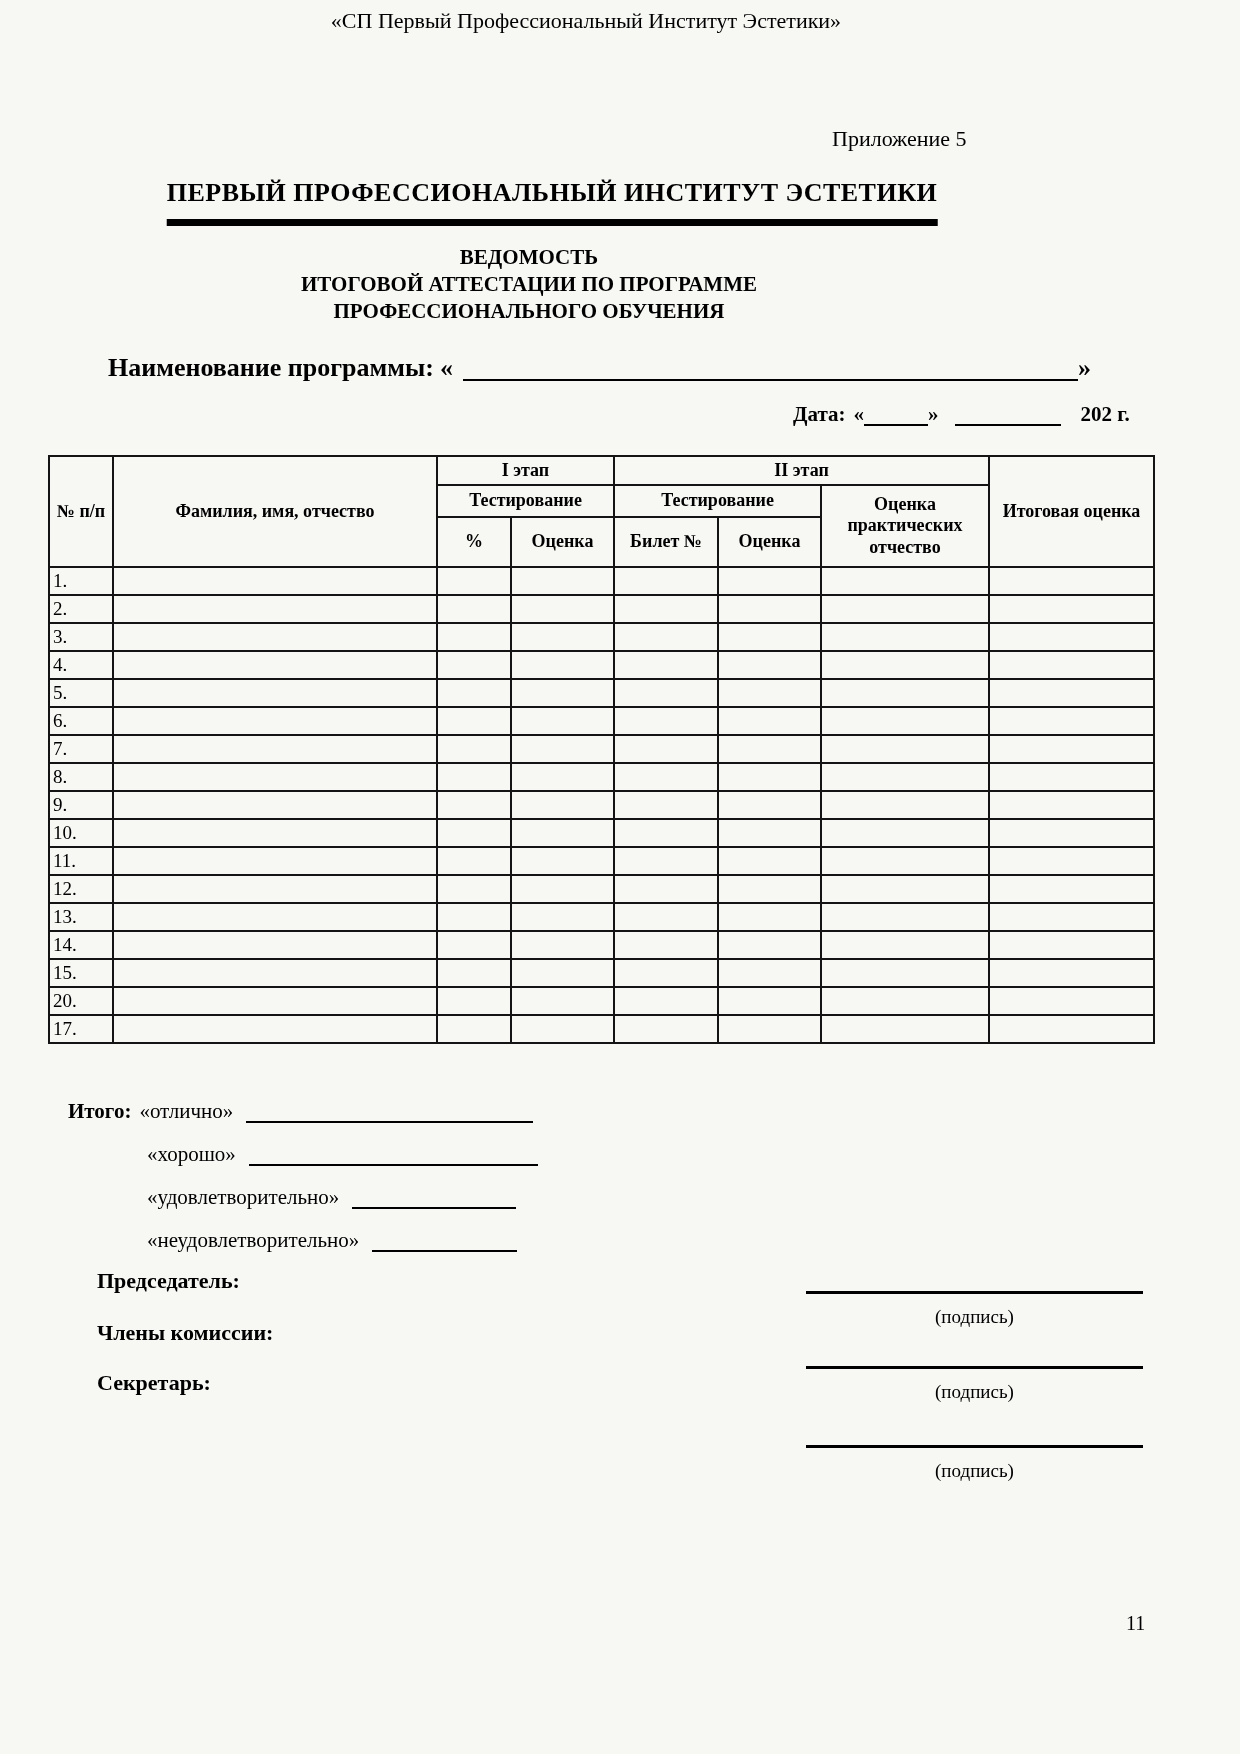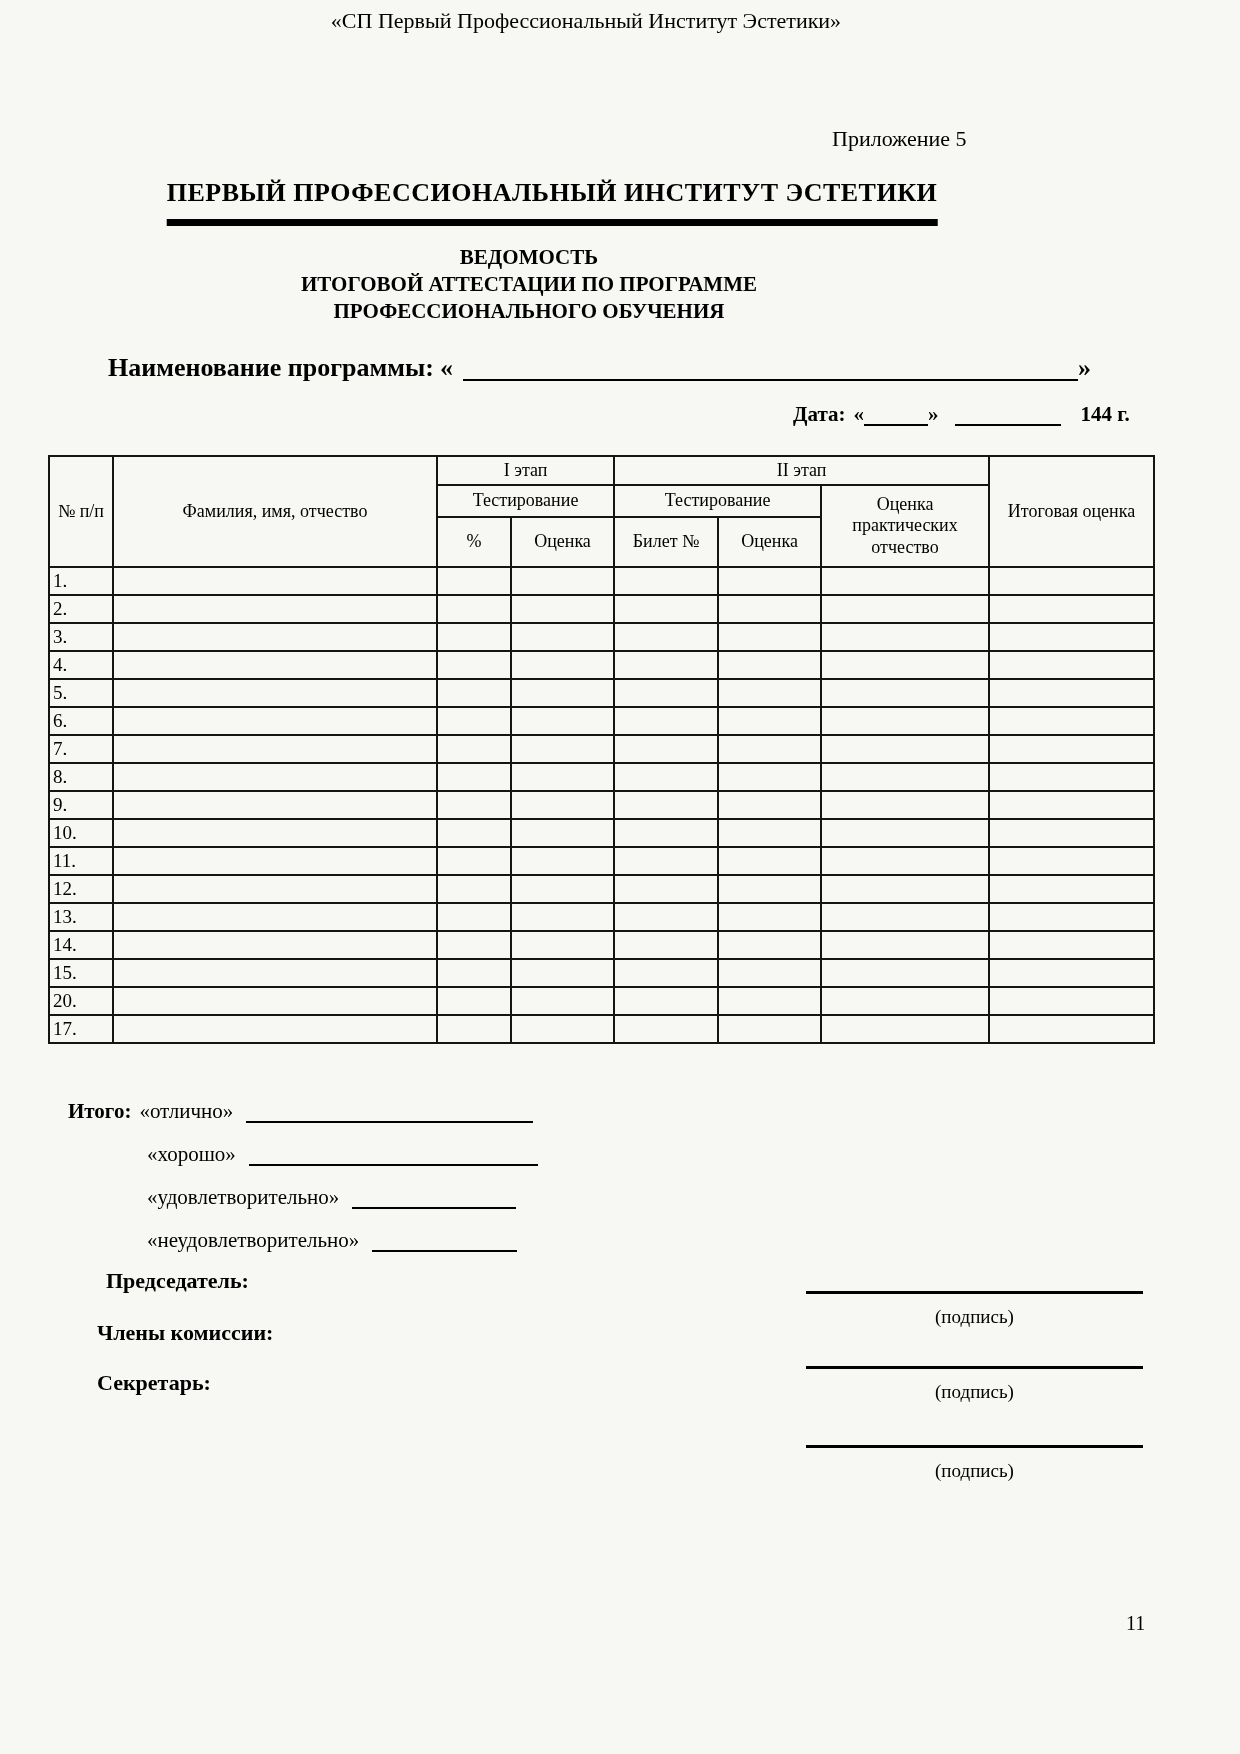--- a/index.html
+++ b/index.html
@@ -28,40 +28,40 @@
 
   .date-line{left:793px;top:402px;font-size:21px;font-weight:bold;white-space:nowrap;}
   .date-line .b1{width:64px;}
   .date-line .b2{width:106px;margin-left:17px;}
   .date-line .oq{margin-left:8px;}
   .date-line .year{margin-left:19px;}
 
   
   table.att{position:absolute;left:48px;top:455px;width:1105px;border-collapse:collapse;table-layout:fixed;}
   table.att th,table.att td{border:2px solid #141414;}
-  table.att th{font-weight:normal;font-size:18px;line-height:1.18;text-align:center;vertical-align:middle;padding:2px 2px;}
+  table.att th{font-weight:bold;font-size:18px;line-height:1.18;text-align:center;vertical-align:middle;padding:2px 2px;}
   table.att tr.hr1 th{height:23px;}
   table.att tr.hr2 th{height:26px;}
   table.att tr.hr3 th{height:44px;}
   table.att td{height:26px;font-size:19px;vertical-align:middle;text-align:left;padding:0 0 0 3px;}
 
   
   .totals{left:68px;top:1097px;font-size:21px;}
   .totals .trow{height:28px;line-height:28px;margin-bottom:15px;white-space:nowrap;}
   .totals .trow.ind{padding-left:79px;}
   .totals .tlabel{font-weight:bold;margin-right:8px;}
   .totals .blank{margin-left:13px;}
   .totals .bl1{width:287px;}
   .totals .bl2{width:289px;}
   .totals .bl3{width:164px;}
   .totals .bl4{width:145px;}
 
   
   .sig-label{font-size:22px;font-weight:bold;white-space:nowrap;}
-  .sig-chairman{left:97px;top:1268px;margin-left:9px;}
+  .sig-chairman{left:97px;top:1268px;}
   .sig-members{left:97px;top:1320px;}
   .sig-secretary{left:97px;top:1370px;}
   .sig-unit{left:806px;width:337px;border-top:3px solid #000;text-align:center;font-size:19px;padding-top:12px;}
   .sig-u1{top:1291px;}
   .sig-u2{top:1366px;}
   .sig-u3{top:1445px;}
 
   .page-num{left:1126px;top:1612px;font-size:20px;}
 </style>
 </head>
@@ -81,21 +81,21 @@
     <div>ВЕДОМОСТЬ</div>
     <div>ИТОГОВОЙ АТТЕСТАЦИИ ПО ПРОГРАММЕ</div>
     <div>ПРОФЕССИОНАЛЬНОГО ОБУЧЕНИЯ</div>
   </div>
 
   <div class="abs program-line">
     <span>Наименование программы:</span><span class="oq">«</span><span class="blank"></span><span>»</span>
   </div>
 
   <div class="abs date-line">
-    <span>Дата:</span><span class="oq">«</span><span class="blank b1"></span><span>»</span><span class="blank b2"></span><span class="year">144 г.</span>
+    <span>Дата:</span><span class="oq">«</span><span class="blank b1"></span><span>»</span><span class="blank b2"></span><span class="year">202 г.</span>
   </div>
 
   <table class="att">
     <colgroup>
       <col style="width:64px">
         <col style="width:324px">
         <col style="width:74px">
         <col style="width:103px">
       <col style="width:104px">
         <col style="width:103px">

